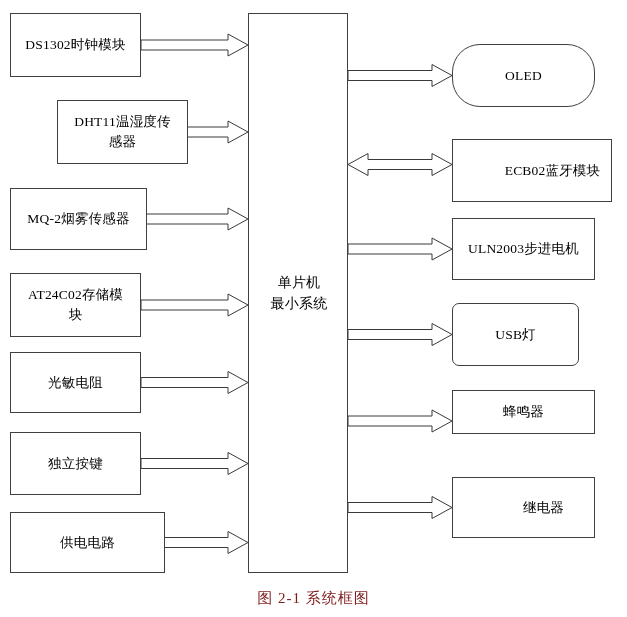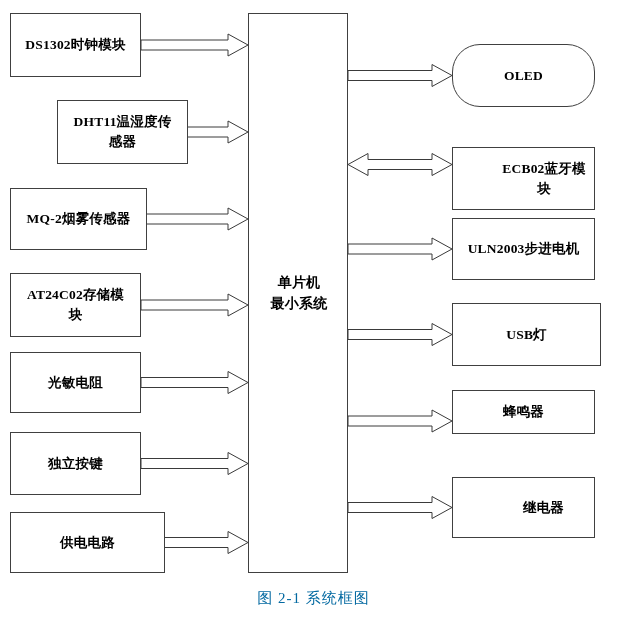--- a/index.html
+++ b/index.html
@@ -25,21 +25,20 @@
     background: #ffffff;
     display: flex;
     align-items: center;
     justify-content: center;
     text-align: center;
     color: #000000;
     font-size: 13.5px;
     line-height: 1.45;
     letter-spacing: 0.2px;
     padding: 2px 4px;
-    font-weight: bold;
   }
   .node .label {
     display: block;
     white-space: pre-line;
   }
   .node.center {
     font-size: 14px;
     line-height: 1.5;
     padding-left: 6px;
   }
@@ -51,21 +50,21 @@
     height: 617px;
     pointer-events: none;
   }
   .caption {
     position: absolute;
     left: 0;
     top: 589px;
     width: 627px;
     text-align: center;
     font-size: 15px;
-    color: #0369a1;
+    color: #7f1d1d;
     letter-spacing: 1px;
   }
 </style>
 </head>
 <body>
 
 <div id="canvas">
 
   <svg class="arrow-layer" id="arrow-layer" viewBox="0 0 627 617" width="627" height="617" xmlns="http://www.w3.org/2000/svg">
       <polygon points="141,40 228,40 228,34 248,45 228,56 228,50 141,50" fill="none" stroke="#3a3a3a" stroke-width="1" stroke-linejoin="miter"></polygon>
@@ -107,27 +106,27 @@
       <div class="node" style="left: 10px; top: 512px; width: 155px; height: 61px; border-color: rgb(64, 64, 64);">
         <span class="label">供电电路</span>
       </div>
       <div class="node center" style="left: 248px; top: 13px; width: 100px; height: 560px; border-color: rgb(64, 64, 64);">
         <span class="label">单片机
 最小系统</span>
       </div>
       <div class="node" style="left: 452px; top: 44px; width: 143px; height: 63px; border-color: rgb(64, 64, 64); border-radius: 28px;">
         <span class="label">OLED</span>
       </div>
-      <div class="node" style="left: 452px; top: 147px; width: 143px; height: 63px; border-color: rgb(64, 64, 64); padding-left: 45px;">
+      <div class="node" style="left: 452px; top: 139px; width: 160px; height: 63px; border-color: rgb(64, 64, 64); padding-left: 45px;">
         <span class="label">ECB02蓝牙模块</span>
       </div>
       <div class="node" style="left: 452px; top: 218px; width: 143px; height: 62px; border-color: rgb(64, 64, 64); text-align: center;">
         <span class="label">ULN2003步进电机</span>
       </div>
-      <div class="node" style="left: 452px; top: 303px; width: 149px; height: 63px; border-color: rgb(64, 64, 64);">
+      <div class="node" style="left: 452px; top: 303px; width: 127px; height: 63px; border-color: rgb(64, 64, 64); border-radius: 7px;">
         <span class="label">USB灯</span>
       </div>
       <div class="node" style="left: 452px; top: 390px; width: 143px; height: 44px; border-color: rgb(64, 64, 64);">
         <span class="label">蜂鸣器</span>
       </div>
       <div class="node" style="left: 452px; top: 477px; width: 143px; height: 61px; border-color: rgb(64, 64, 64); padding-left: 44px;">
         <span class="label">继电器</span>
       </div>
     </div>
 

